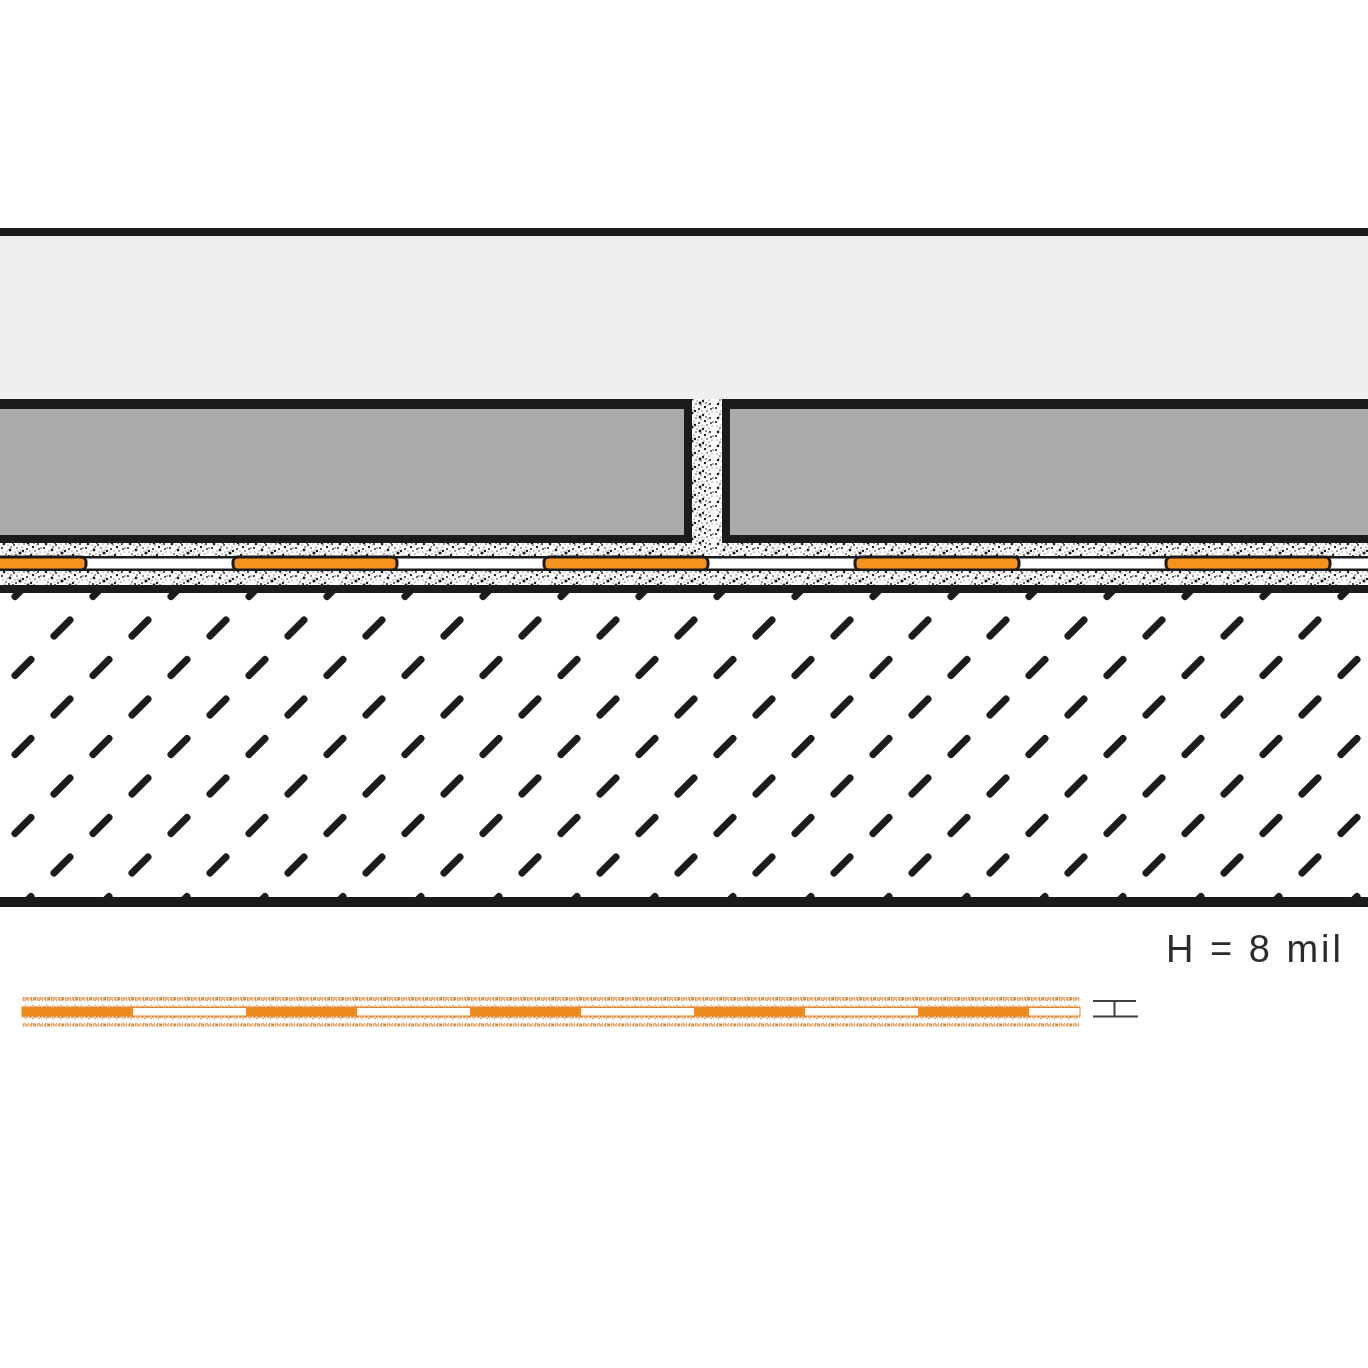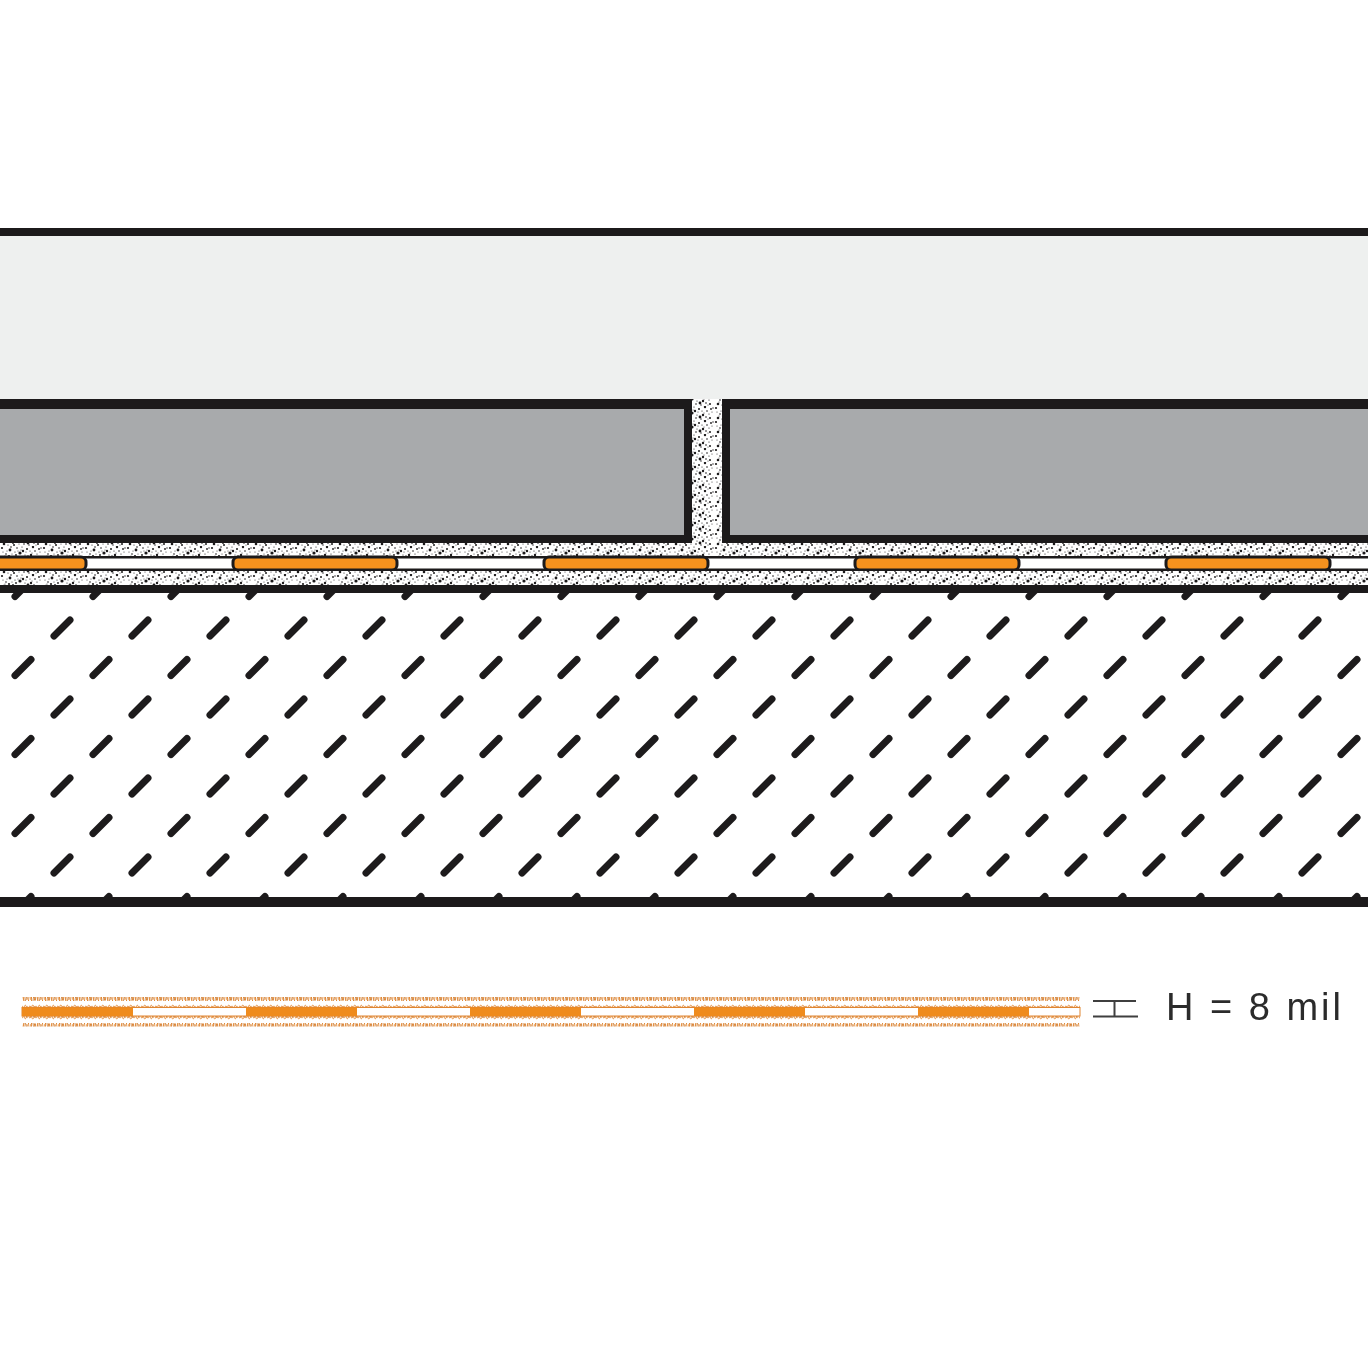--- a/index.html
+++ b/index.html
@@ -7,21 +7,21 @@
     position:relative;
     width:1368px;height:1368px;
     background:#ffffff;
     overflow:hidden;
     font-family:"Liberation Sans", sans-serif;
   }
   .diagram-svg{position:absolute;left:0;top:0;}
   .h-label{
     position:absolute;
     left:1166px;
-    top:987px;
+    top:929px;
     font-size:38px;
     letter-spacing:3px;
     line-height:1.1;
     color:#2b2b2b;
     white-space:nowrap;
   }
 </style>
 </head>
 <body>
 

